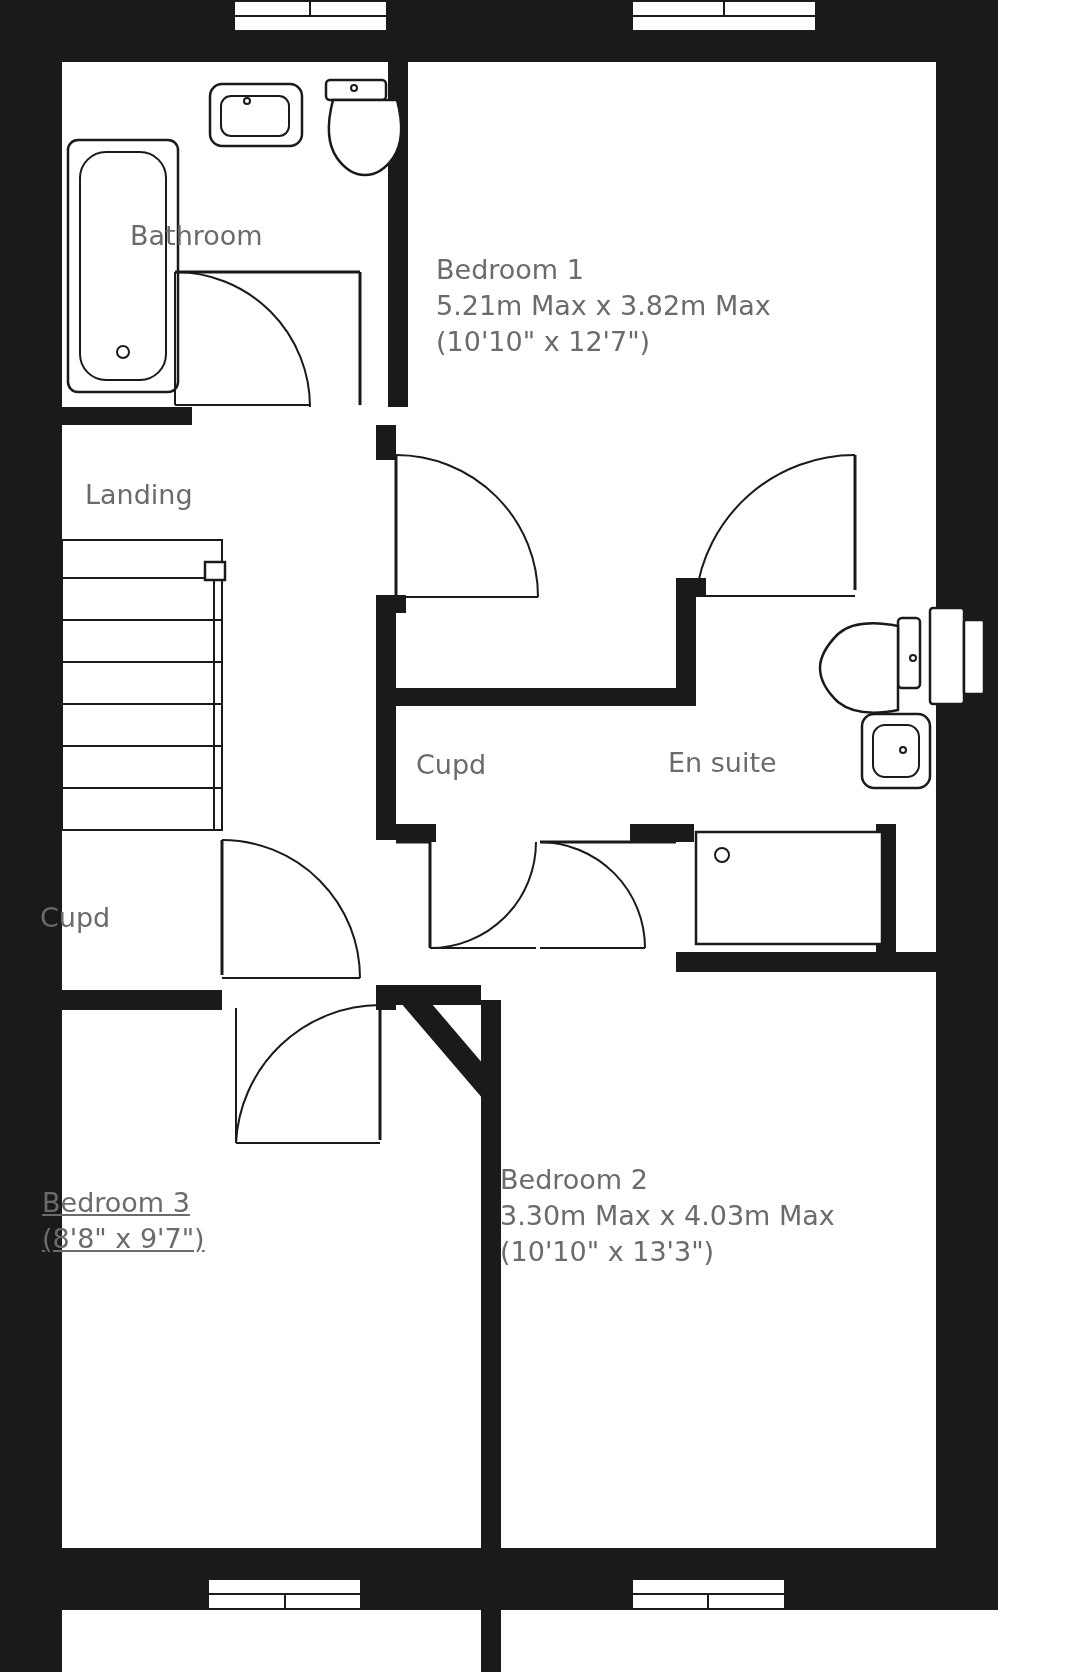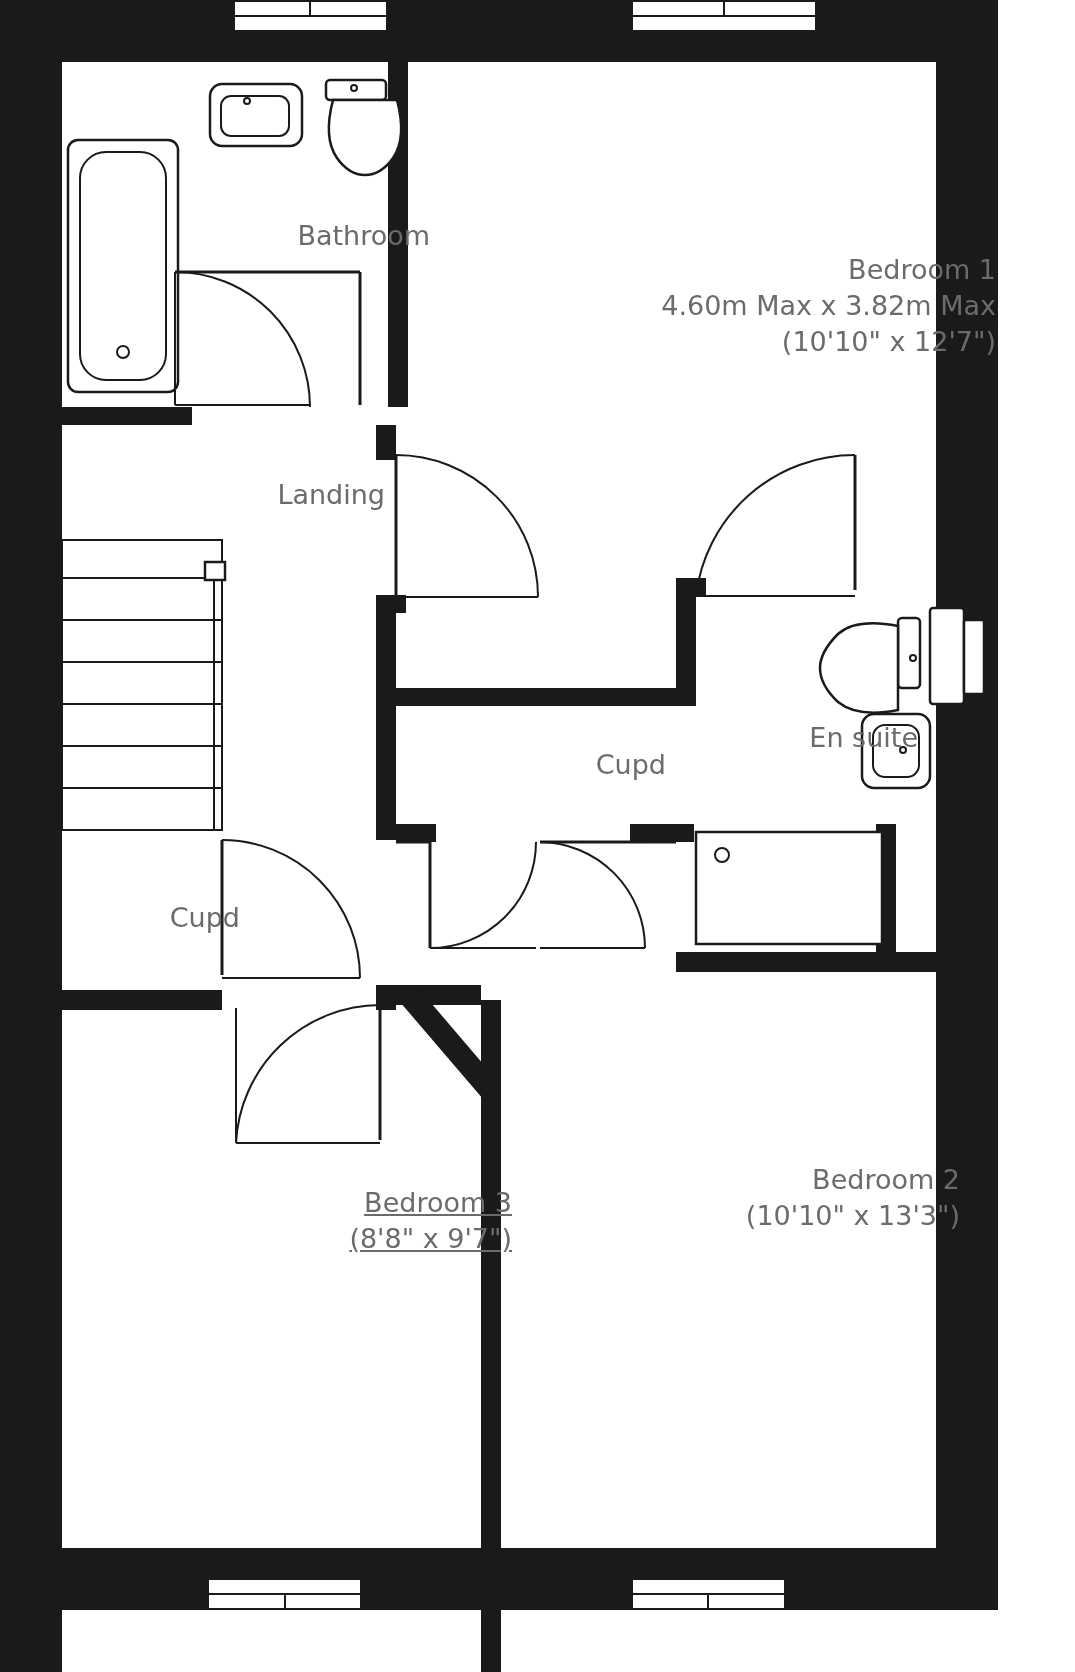--- a/index.html
+++ b/index.html
@@ -1,20 +1,20 @@
 <!DOCTYPE html>
 <html><head>
 <meta charset="utf-8">
 <style>
   html,body{margin:0;padding:0;background:#ffffff;}
   body{font-family:"DejaVu Sans","Liberation Sans",sans-serif;}
   #plan{position:relative;width:1075px;height:1672px;background:#ffffff;overflow:hidden;}
   .wall{position:absolute;background:#1a1a1a;}
   .thin2{position:absolute;border:2.5px solid #1a1a1a;box-sizing:border-box;background:#ffffff;}
-  .lbl{position:absolute;color:#6b6b6b;font-size:27px;line-height:36px;text-align:right;white-space:nowrap;}
+  .lbl{position:absolute;color:#6b6b6b;font-size:27px;line-height:36px;text-align:left;white-space:nowrap;}
   .lbl .l1{display:block;}
   svg{position:absolute;left:0;top:0;width:1075px;height:1672px;overflow:visible;}
   .arc{fill:none;stroke:#1a1a1a;stroke-width:2;}
   .ln{stroke:#1a1a1a;stroke-width:2;fill:none;}
   .lnw{stroke:#1a1a1a;stroke-width:3;fill:none;}
   .fixw{fill:#ffffff;stroke:#1a1a1a;stroke-width:2.5;}
   .fixn{fill:none;stroke:#1a1a1a;stroke-width:2;}
 </style>
 </head>
 <body>
@@ -169,43 +169,44 @@
     <line class="lnw" x1="396" y1="842" x2="430" y2="842"></line>
     <line class="lnw" x1="645" y1="842" x2="676" y2="842"></line>
   </svg>
 
   <div class="lbl" style="left:130px;top:218px;width:300px;">
     <span class="l1">Bathroom</span>
   </div>
 
   <div class="lbl" style="left:436px;top:252px;width:560px;">
     <span class="l1">Bedroom 1</span>
-    <span class="l1">4.60m Max x 3.82m Max</span>
+    <span class="l1">5.21m Max x 3.82m Max</span>
     <span class="l1">(10'10" x 12'7")</span>
   </div>
 
   <div class="lbl" style="left:85px;top:477px;width:300px;">
     <span class="l1">Landing</span>
   </div>
 
-  <div class="lbl" style="left:668px;top:720px;width:250px;">
+  <div class="lbl" style="left:668px;top:745px;width:250px;">
     <span class="l1">En suite</span>
   </div>
 
   <div class="lbl" style="left:416px;top:747px;width:250px;">
     <span class="l1">Cupd</span>
   </div>
 
   <div class="lbl" style="left:40px;top:900px;width:200px;">
     <span class="l1">Cupd</span>
   </div>
 
   <div class="lbl" style="left:42px;top:1185px;width:470px;text-decoration:underline;">
     <span class="l1">Bedroom 3</span>
     <span class="l1">(8'8" x 9'7")</span>
   </div>
 
   <div class="lbl" style="left:500px;top:1162px;width:460px;">
     <span class="l1">Bedroom 2</span>
+    <span class="l1">3.30m Max x 4.03m Max</span>
     <span class="l1">(10'10" x 13'3")</span>
   </div>
 
 </div>
 
 </body></html>

